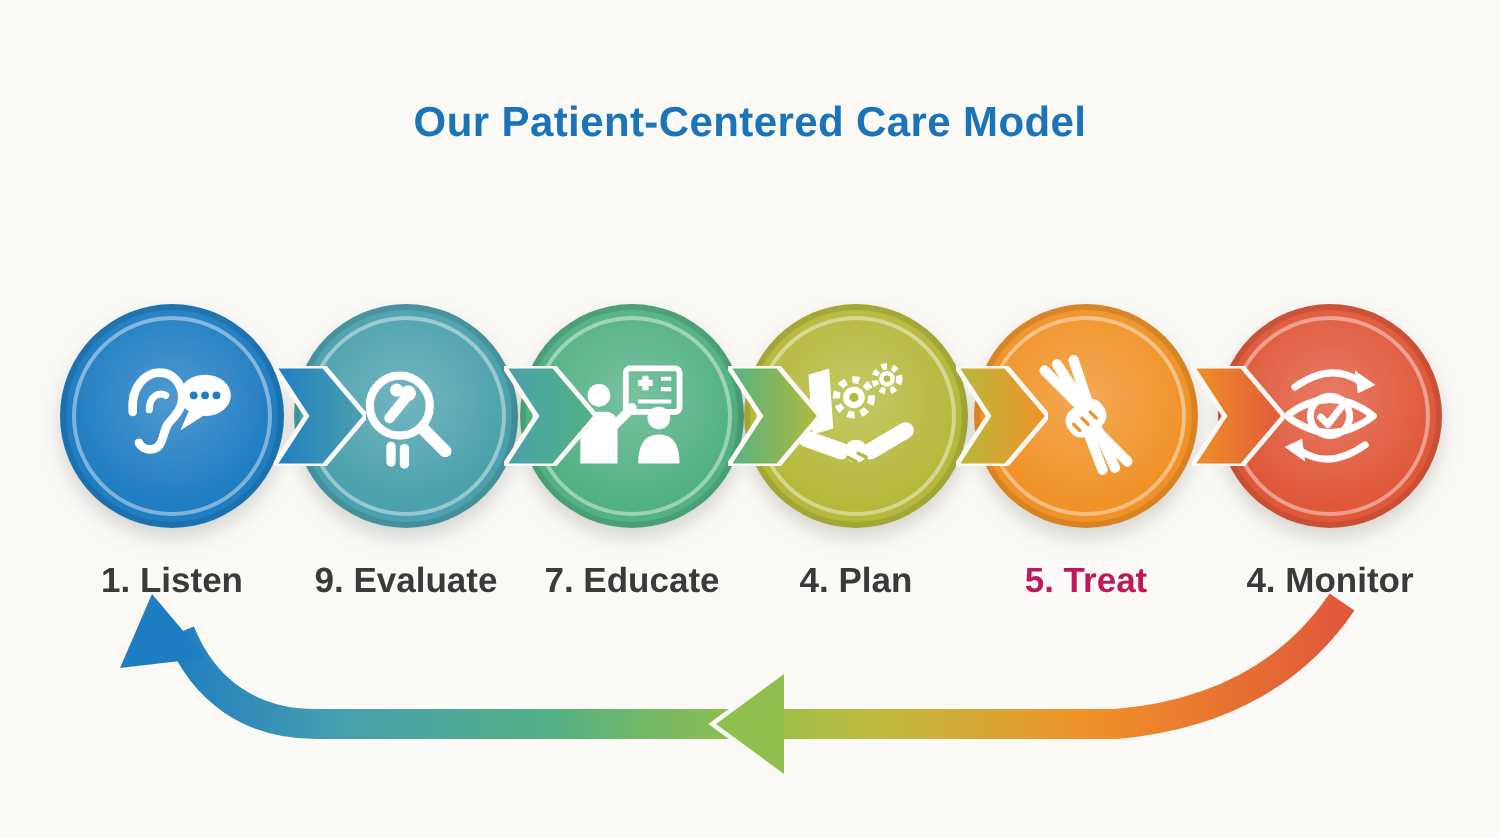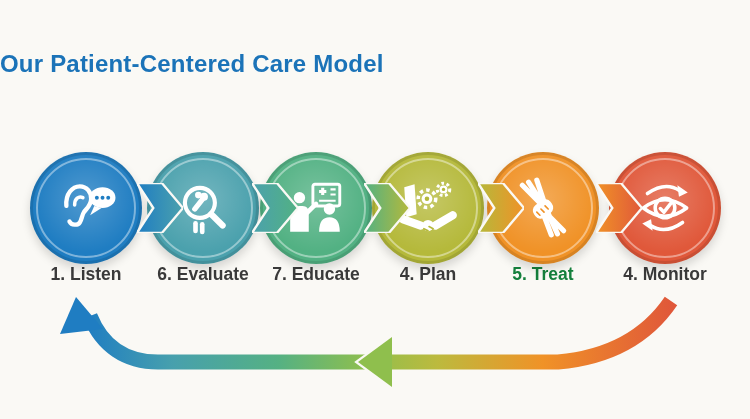--- a/index.html
+++ b/index.html
@@ -1,27 +1,27 @@
 <!DOCTYPE html>
 <html><head>
 <meta charset="utf-8">
 <style>
   html,body{margin:0;padding:0;}
   body{font-family:"Liberation Sans", sans-serif;}
   .stage{position:relative;width:750px;height:419px;overflow:hidden;background:#faf9f5;}
-  .title{position:absolute;left:0;right:0;top:50px;margin:0;
-         font-size:24px;font-weight:700;letter-spacing:.2px;}
+  .title{position:absolute;left:0;right:0;top:50px;margin:0;text-align:center;
+         font-size:21px;font-weight:700;letter-spacing:.2px;}
   .step{position:absolute;top:152px;width:130px;text-align:center;}
   .circle{position:relative;width:112px;height:112px;margin:0 auto;border-radius:50%;
           background:radial-gradient(circle at 50% 42%, rgba(255,255,255,.22), rgba(255,255,255,0) 62%);
           box-shadow:inset 0 0 0 3px rgba(0,0,0,.10), 0 5px 10px rgba(0,0,0,.15);}
   .ring{position:absolute;inset:6px;border-radius:50%;border:2.5px solid rgba(255,255,255,.42);}
   .icon{position:absolute;left:50%;top:50%;width:62px;height:62px;transform:translate(-50%,-50%);}
   .icon svg{width:100%;height:100%;display:block;}
-  .step-label{font-size:17.5px;font-weight:600;color:#3a3a3a;}
+  .step-label{margin-top:16px;font-size:17.5px;font-weight:600;color:#3a3a3a;}
   .chevron{position:absolute;top:183px;width:46px;height:50px;z-index:5;}
   .loop-arrow{position:absolute;left:0;top:0;width:750px;height:419px;pointer-events:none;}
 </style>
 </head>
 <body>
 
 <div class="stage" style="background: rgb(250, 249, 245);">
   <h1 class="title" style="color: rgb(27, 115, 184);">Our Patient-Centered Care Model</h1>
   <div id="steps">
       <div class="step" style="left: 21px;">
@@ -49,21 +49,21 @@
               <circle cx="27" cy="25" r="14.5" fill="none" stroke="#fff" stroke-width="4"></circle>
               <path d="M38 36 L49 47" stroke="#fff" stroke-width="6" stroke-linecap="round"></path>
               <path d="M22 31 L30 21" stroke="#fff" stroke-width="5" stroke-linecap="round"></path>
               <circle cx="31" cy="19" r="3.8" fill="#fff"></circle>
               <circle cx="25.5" cy="17.5" r="3.2" fill="#fff"></circle>
               <rect x="20.5" y="42.5" width="4.5" height="12" rx="2.2" fill="#fff"></rect>
               <rect x="27" y="43.5" width="4.5" height="12" rx="2.2" fill="#fff"></rect>
             </svg>
           </span>
         </div>
-        <div class="step-label" style="color: rgb(58, 58, 58);">6. Evaluate</div>
+        <div class="step-label" style="color: rgb(58, 58, 58);">9. Evaluate</div>
       </div>
       <div class="step" style="left: 251px;">
         <div class="circle" style="background: radial-gradient(circle at 50% 42%, rgba(255, 255, 255, 0.22), rgba(255, 255, 255, 0) 62%), rgb(82, 177, 131); color: rgb(82, 177, 131);">
           <div class="ring"></div>
           <span class="icon">
             <svg viewBox="0 0 60 60">
               <rect x="27" y="7" width="26" height="21" rx="2" fill="none" stroke="#fff" stroke-width="2.8"></rect>
               <path d="M33 14 h7 M36.5 10.5 v7" stroke="#fff" stroke-width="3"></path>
               <path d="M44 12 h5 M44 17 h5 M33 23 h16" stroke="#fff" stroke-width="2"></path>
               <circle cx="14" cy="20" r="5.5" fill="#fff"></circle>
@@ -102,21 +102,21 @@
           <div class="ring"></div>
           <span class="icon">
             <svg viewBox="0 0 60 60">
               <path d="M28 26 L10 8 M29 25 L16 5 M31 24 L24 3" stroke="#fff" stroke-width="5" stroke-linecap="round"></path>
               <path d="M32 34 L50 52 M34 33 L44 55 M30 35 L38 56" stroke="#fff" stroke-width="5" stroke-linecap="round"></path>
               <rect x="20" y="23.5" width="20" height="15" rx="6.5" fill="#fff" transform="rotate(-38 30 31)"></rect>
               <path d="M24 34 l3 3 M28 31 l3 3 M32 28 l3 3" stroke="currentColor" stroke-width="1.6" stroke-linecap="round"></path>
             </svg>
           </span>
         </div>
-        <div class="step-label" style="color: #15803d;">5. Treat</div>
+        <div class="step-label" style="color: #be185d;">5. Treat</div>
       </div>
       <div class="step" style="left: 600px;">
         <div class="circle" style="background: radial-gradient(circle at 50% 42%, rgba(255, 255, 255, 0.22), rgba(255, 255, 255, 0) 62%), rgb(224, 88, 58); color: rgb(224, 88, 58);">
           <div class="ring"></div>
           <span class="icon">
             <svg viewBox="0 0 60 60">
               <path d="M9 30 Q30 14 51 30 Q30 46 9 30 Z" fill="none" stroke="#fff" stroke-width="3.4" stroke-linejoin="round"></path>
               <circle cx="30" cy="30" r="9.5" fill="none" stroke="#fff" stroke-width="3.4"></circle>
               <path d="M25.5 30.5 L29 34 L36 25" fill="none" stroke="#fff" stroke-width="3.4" stroke-linecap="round" stroke-linejoin="round"></path>
               <path d="M13 16 Q30 4 44 13" fill="none" stroke="#fff" stroke-width="3.4" stroke-linecap="round"></path>

